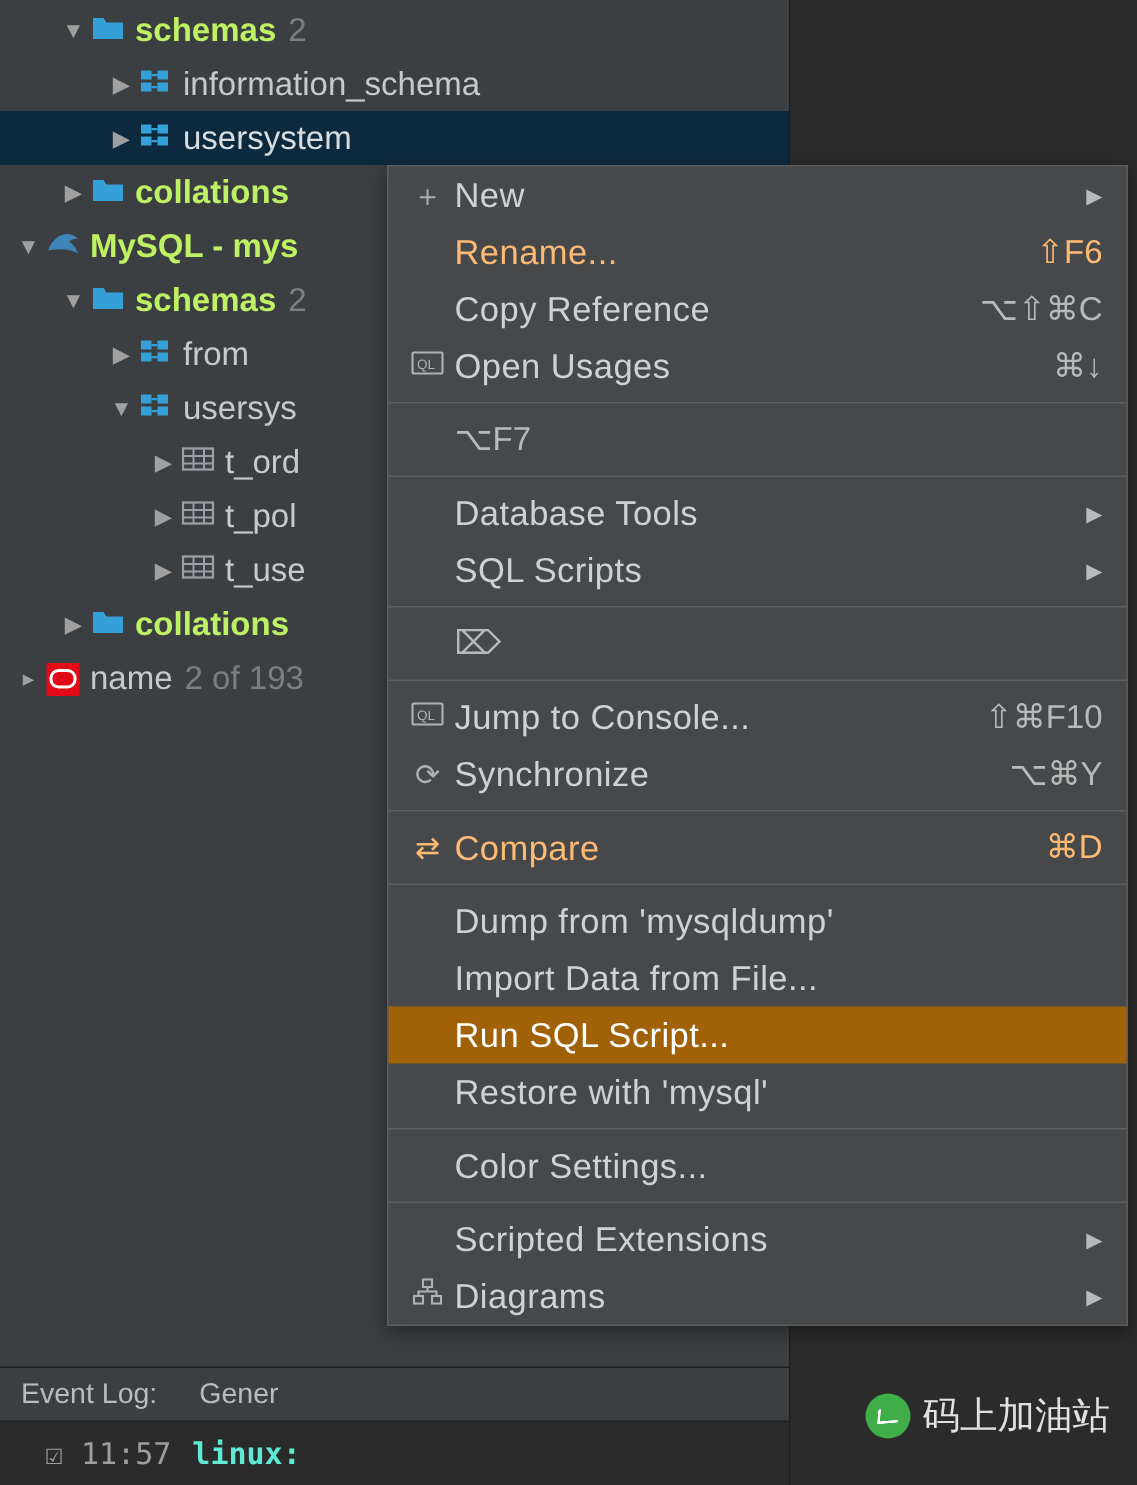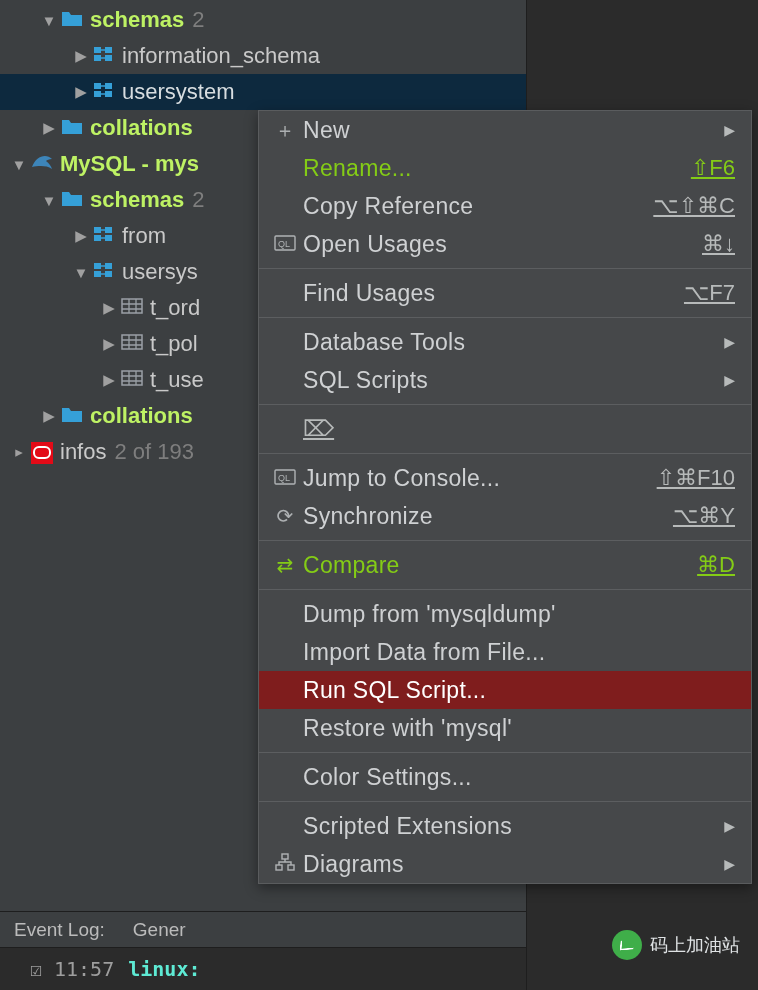--- a/index.html
+++ b/index.html
@@ -99,31 +99,31 @@
     }
     .mi {
       display:flex;
       align-items:center;
       height:38px;
       padding: 0 16px 0 8px;
       position:relative;
     }
     .mi .mico { width:36px; text-align:center; color:#adb0b2; font-size:20px; }
     .mi .mlbl { flex:1; font-size:23px; letter-spacing:.3px; }
-    .mi .mshort { color:#b7baba; font-size:22px;text-decoration:underline; }
+    .mi .mshort { color:#b7baba; font-size:22px; }
     .mi .sub { color:#b7baba; font-size:14px; margin-left:8px; }
-    .mi.dis .mlbl, .mi.dis .mshort, .mi.dis .mico, .mi.dis .sub { color:#84cc16; }
-    .mi.hl { background:#7f1d1d; color:#fff; }
+    .mi.dis .mlbl, .mi.dis .mshort, .mi.dis .mico, .mi.dis .sub { color:#fdba74; }
+    .mi.hl { background:#a16207; color:#fff; }
     .mi.hl .mlbl { color:#fff; font-weight:500; }
     .sep { height:1px; background:#5c5e60; margin:5px 0; }
     .watermark {
       position:absolute;
       right:18px; bottom:30px;
       display:flex; align-items:center;
-      color:#dfe2e4; font-size:18px;
+      color:#dfe2e4; font-size:25px;
     }
     .wm-bubble {
       width:30px; height:30px; border-radius:15px; background:#3fae49;
       display:flex; align-items:center; justify-content:center; margin-right:8px;
     }
     .wm-bubble::after { content:""; width:12px; height:8px; border-left:2px solid #fff; border-bottom:2px solid #fff; transform:rotate(-5deg) skew(-10deg); border-radius:1px; }
   </style>
 </head>
 <body>
 
@@ -241,21 +241,21 @@
       <span class="arrow">▶</span>
       <span class="icon"><svg width="22" height="18">
             <path class="folder-svg" d="M1 3h7l2 3h11v11H1z"></path>
           </svg></span>
       <span class="label">collations</span>
     </div>
 
     <div class="row indent0">
       <span class="arrow">▸</span>
       <span class="icon"><span class="oracle"></span></span>
-      <span class="label">infos</span>
+      <span class="label">name</span>
       <span class="count">2 of 193</span>
     </div>
 
   </div>
 
   <div class="bottom-toolbar">
     <div class="tabs">
       <div class="tab">Event Log:</div>
       <div class="tab">Gener</div>
     </div>
@@ -289,21 +289,20 @@
     <span class="mico"><svg width="22" height="16">
           <rect x="1" y="1" width="20" height="14" rx="1" fill="none" stroke="#b0b3b5" stroke-width="1.4"></rect>
           <text x="4" y="12" font-size="9" fill="#b0b3b5">QL</text>
         </svg></span>
     <span class="mlbl">Open Usages</span>
     <span class="mshort">⌘↓</span>
   </div>
   <div class="sep"></div>
   <div class="mi">
     <span class="mico"></span>
-    <span class="mlbl">Find Usages</span>
     <span class="mshort">⌥F7</span>
   </div>
   <div class="sep"></div>
   <div class="mi">
     <span class="mico"></span>
     <span class="mlbl">Database Tools</span>
     <span class="sub">▶</span>
   </div>
   <div class="mi">
     <span class="mico"></span>

